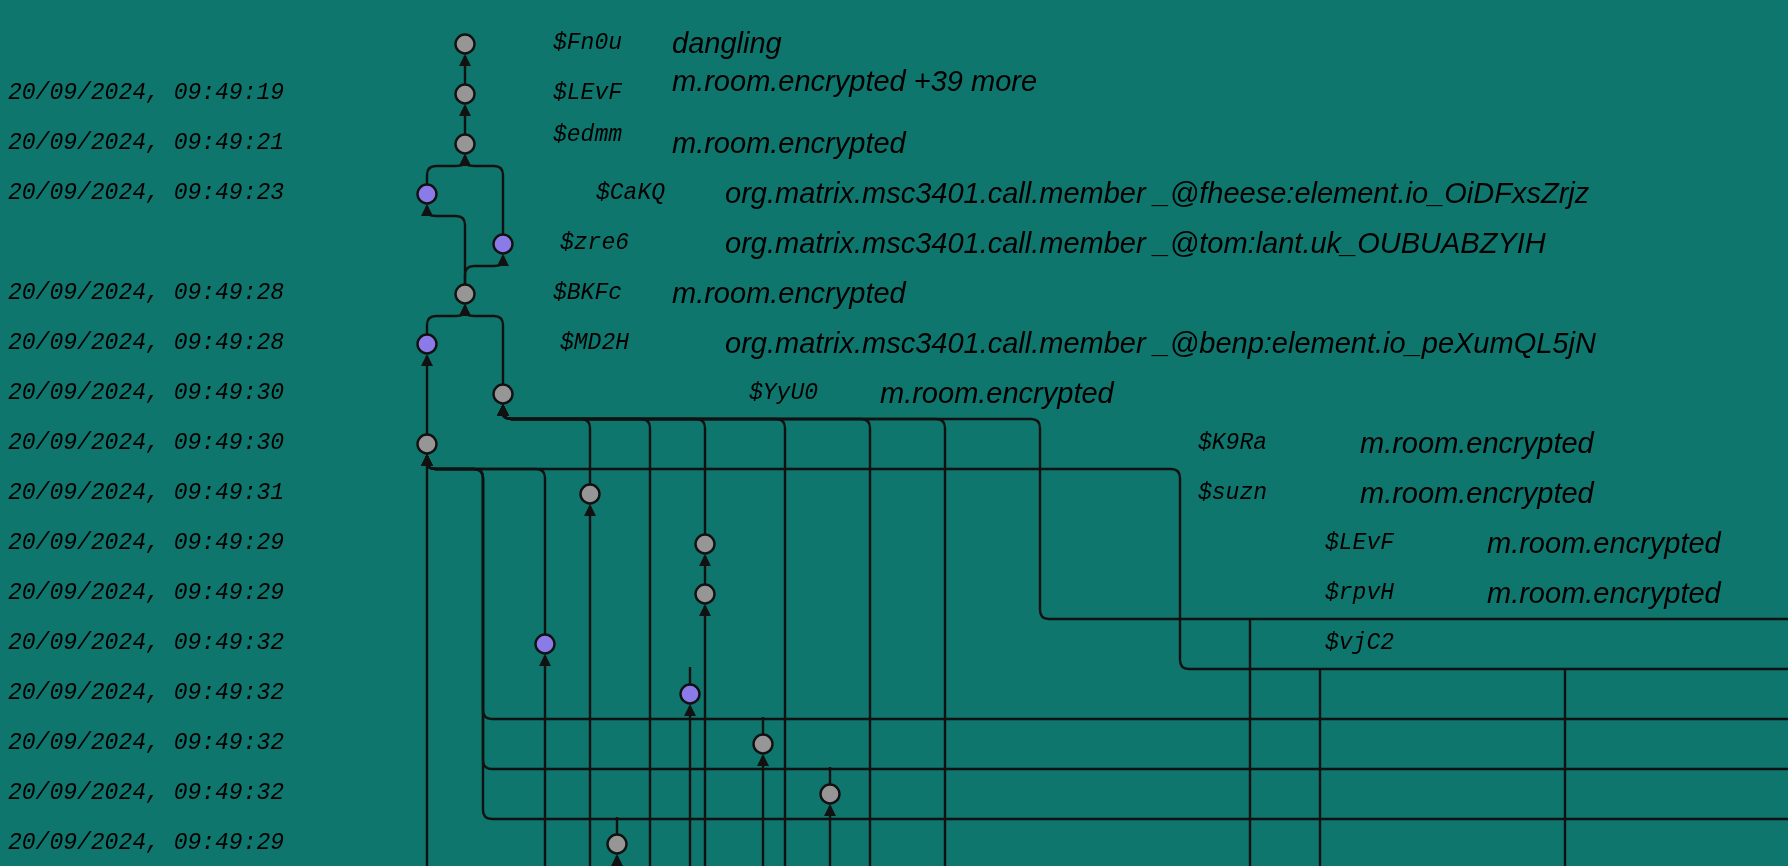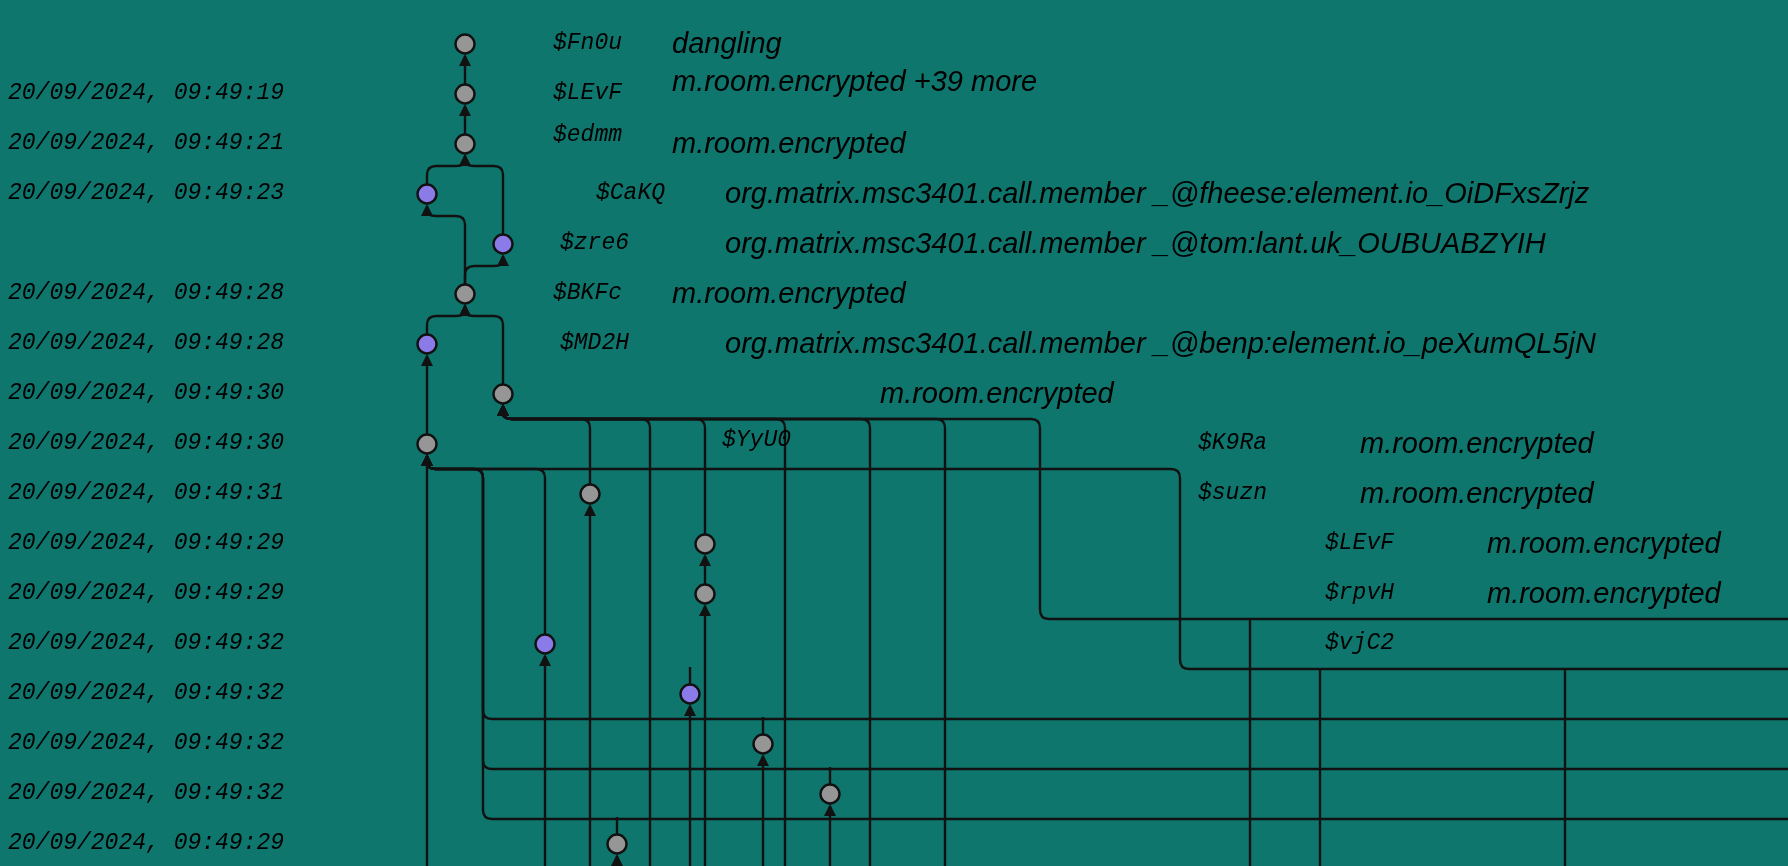--- a/index.html
+++ b/index.html
@@ -126,21 +126,21 @@
       <span class="lbl sans" style="left: 725px; top: 194px;">org.matrix.msc3401.call.member _@fheese:element.io_OiDFxsZrjz</span>
       <span class="lbl mono" style="left: 560px; top: 244px; text-align: right;">$zre6</span>
       <span class="lbl sans" style="left: 725px; top: 244px;">org.matrix.msc3401.call.member _@tom:lant.uk_OUBUABZYIH</span>
       <span class="lbl mono" style="left: 8px; top: 294px;">20/09/2024, 09:49:28</span>
       <span class="lbl mono" style="left: 553px; top: 294px;">$BKFc</span>
       <span class="lbl sans" style="left: 672px; top: 294px;">m.room.encrypted</span>
       <span class="lbl mono" style="left: 8px; top: 344px;">20/09/2024, 09:49:28</span>
       <span class="lbl mono" style="left: 560px; top: 344px;">$MD2H</span>
       <span class="lbl sans" style="left: 725px; top: 344px;">org.matrix.msc3401.call.member _@benp:element.io_peXumQL5jN</span>
       <span class="lbl mono" style="left: 8px; top: 394px;">20/09/2024, 09:49:30</span>
-      <span class="lbl mono" style="left: 722px; top: 394px; margin-top: 47px;">$YyU0</span>
+      <span class="lbl mono" style="left: 749px; top: 394px;">$YyU0</span>
       <span class="lbl sans" style="left: 880px; top: 394px;">m.room.encrypted</span>
       <span class="lbl mono" style="left: 8px; top: 444px;">20/09/2024, 09:49:30</span>
       <span class="lbl mono" style="left: 1198px; top: 444px;">$K9Ra</span>
       <span class="lbl sans" style="left: 1360px; top: 444px;">m.room.encrypted</span>
       <span class="lbl mono" style="left: 8px; top: 494px;">20/09/2024, 09:49:31</span>
       <span class="lbl mono" style="left: 1198px; top: 494px;">$suzn</span>
       <span class="lbl sans" style="left: 1360px; top: 494px;">m.room.encrypted</span>
       <span class="lbl mono" style="left: 8px; top: 544px;">20/09/2024, 09:49:29</span>
       <span class="lbl mono" style="left: 1325px; top: 544px;">$LEvF</span>
       <span class="lbl sans" style="left: 1487px; top: 544px;">m.room.encrypted</span>

